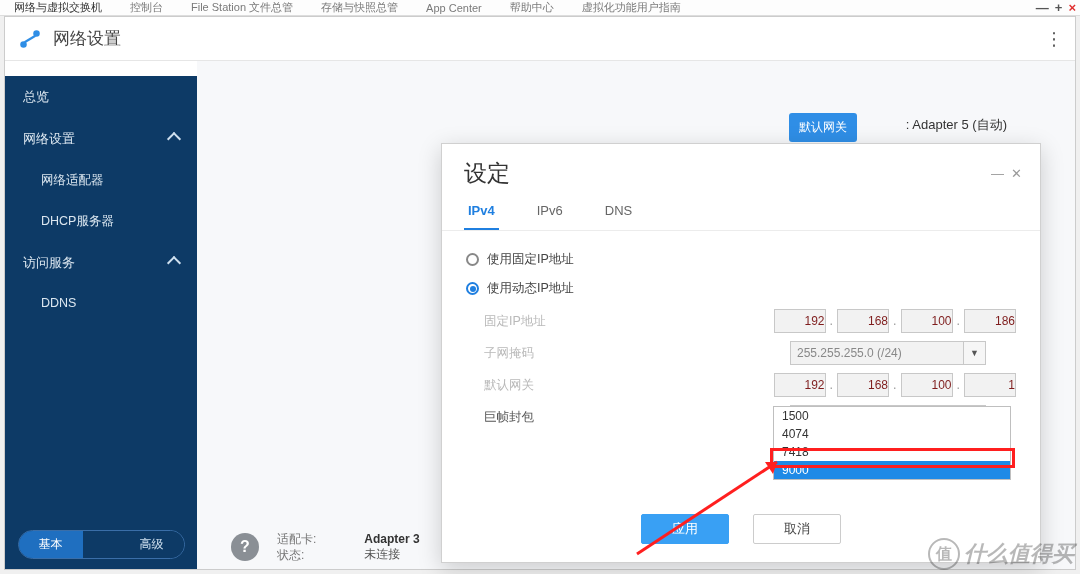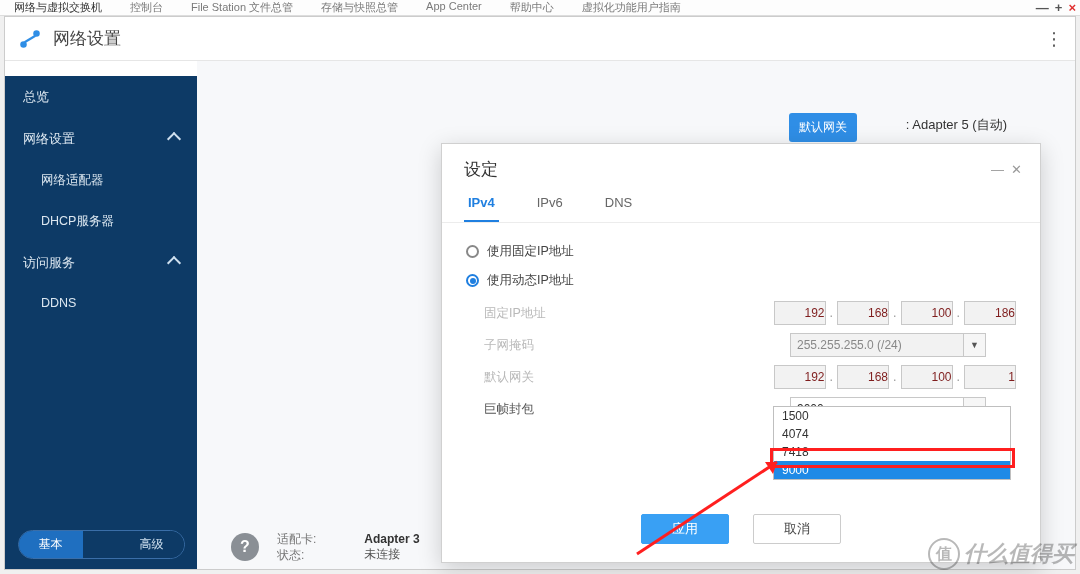--- a/index.html
+++ b/index.html
@@ -1,19 +1,19 @@
 <!DOCTYPE html>
 <html><head>
 <meta charset="utf-8">
 <style>
   * { box-sizing: border-box; margin: 0; padding: 0; font-family: "Microsoft YaHei", Arial, sans-serif; }
   html, body { width: 1080px; height: 574px; overflow: hidden; background: #f0f0f0; }
 
   
-  .taskbar { height: 16px; background: #fdfdfd; border-bottom: 1px solid #ddd; display: flex; align-items: flex-start; font-size: 11px; color: #555; position: relative; }
+  .taskbar { height: 16px; background: #fdfdfd; border-bottom: 1px solid #ddd; display: flex; align-items: center; font-size: 11px; color: #555; position: relative; }
   .taskbar .titem { padding: 0 14px; color: #7a7a7a; }
   .taskbar .active { color: #333; }
   .taskbar .winbtns { position: absolute; right: 4px; top: 0; display: flex; gap: 6px; font-size: 13px; font-weight: bold; }
   .taskbar .winbtns span { cursor: pointer; }
   .taskbar .winbtns .closex { color: #e02f2f; }
 
   
   .window { position: absolute; left: 4px; top: 16px; right: 4px; bottom: 4px; background: #fff; border: 1px solid #ccc; display: flex; flex-direction: column; }
   .winheader { height: 44px; border-bottom: 1px solid #e6e6e6; display: flex; align-items: center; padding: 0 12px; }
   .winheader .logo { width: 26px; height: 26px; margin-right: 10px; }
@@ -49,21 +49,21 @@
   .adapterrow { position: absolute; left: 34px; bottom: 6px; display: flex; align-items: center; gap: 18px; font-size: 12px; }
   .adapterrow .qicon { width: 28px; height: 28px; border-radius: 50%; background: #8a8f95; color: #fff; display: flex; align-items: center; justify-content: center; font-weight: bold; font-size: 16px; }
   .adapterrow .labels div { color: #777; line-height: 16px; }
   .adapterrow .vals { margin-left: 30px; }
   .adapterrow .vals div:first-child { font-weight: bold; color: #333; }
   .adapterrow .vals div:last-child { color: #555; }
 
   
   .modal { position: absolute; left: 244px; top: 82px; width: 600px; height: 420px; background: #fff; border: 1px solid #d0d0d0; box-shadow: 0 6px 22px rgba(0,0,0,.18); display: flex; flex-direction: column; }
   .modal .mhead { display: flex; align-items: center; padding: 14px 18px 6px 22px; }
-  .modal .mtitle { font-size: 17px; color: #333; }
+  .modal .mtitle { font-size: 23px; color: #333; }
   .modal .mclose { margin-left: auto; color: #999; font-size: 13px; cursor: pointer; }
   .tabs { display: flex; gap: 34px; padding: 0 22px; border-bottom: 1px solid #ececec; font-size: 13px; }
   .tabs .tab { padding: 8px 4px 10px; color: #666; cursor: pointer; }
   .tabs .tab.active { color: #1f7fe0; border-bottom: 2px solid #1f7fe0; font-weight: 600; }
 
   .mform { padding: 14px 24px; font-size: 12.5px; color: #444; }
   .radio { display: flex; align-items: center; gap: 8px; margin: 6px 0 12px 0; cursor: pointer; }
   .rdot { width: 13px; height: 13px; border-radius: 50%; border: 2px solid #1f7fe0; display: inline-flex; align-items: center; justify-content: center; }
   .rdot.inner::after { content: ""; width: 6px; height: 6px; background: #1f7fe0; border-radius: 50%; }
   .rdot.off { border-color: #888; }

